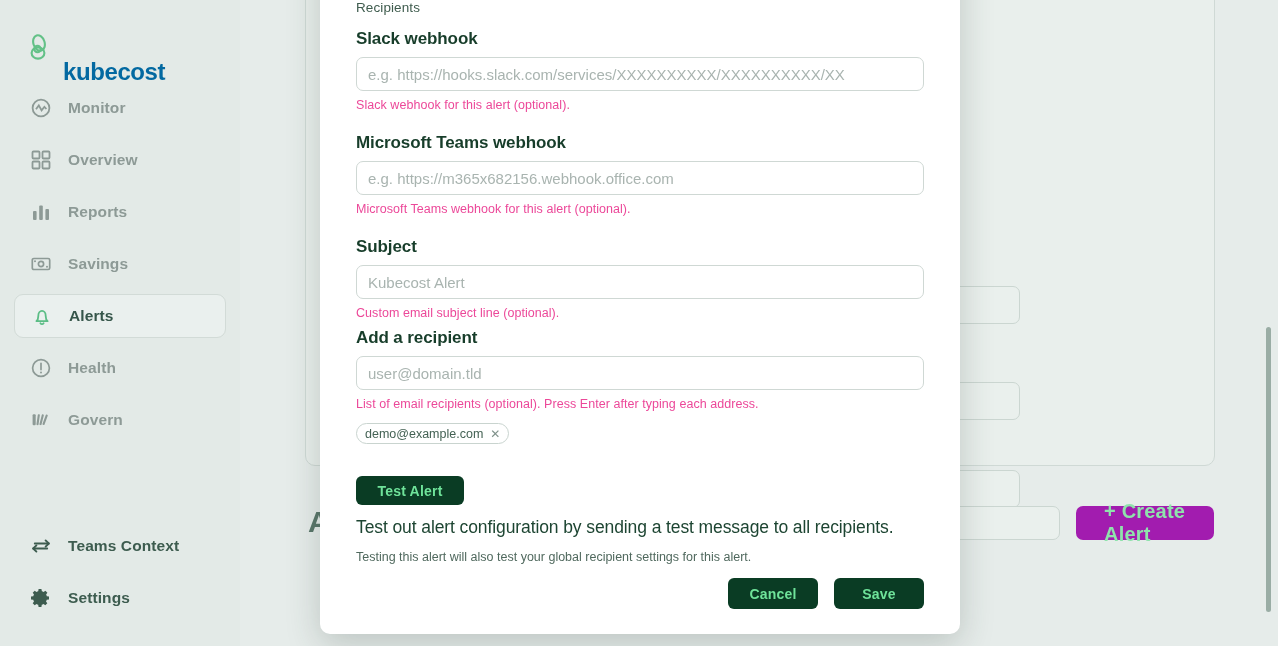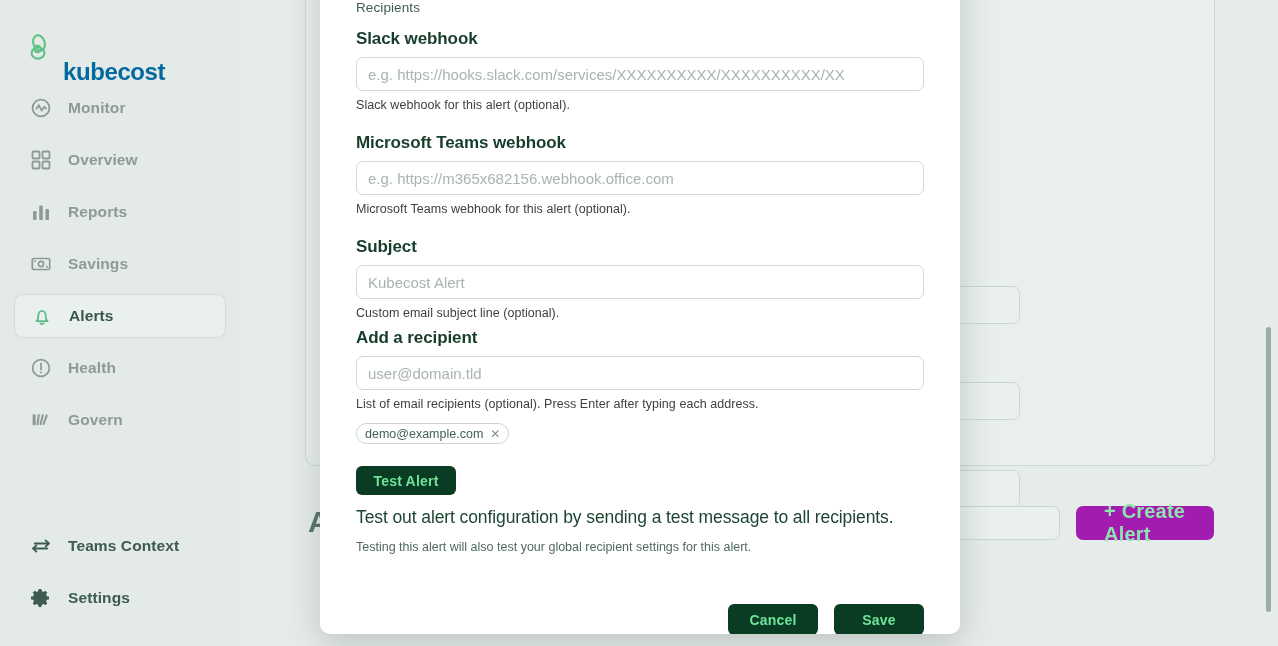--- a/index.html
+++ b/index.html
@@ -124,21 +124,21 @@
   .m-input {
     display: block; width: 568px; height: 31px;
     border: 1px solid #cfd8d4; border-radius: 7px;
     background: #ffffff; outline: none;
     padding: 16px 11px; font-size: 15px;
     font-family: "Liberation Sans", sans-serif;
     color: #2c3e36;
   }
   .m-input::placeholder { color: #a9b4b0; }
   .m-hint {
-    font-size: 12.5px; color: #404040; margin: 7px 0 0 0;
+    font-size: 12.5px; color: #ec4899; margin: 7px 0 0 0;
     letter-spacing: .05px;
   }
   .gap-lg { height: 21px; }
   .gap-sm { height: 8px; }
 
   .chips { margin-top: 12px; display: flex; flex-wrap: wrap; gap: 6px; }
   .chip {
     display: inline-flex; align-items: center; gap: 7px;
     height: 21px; padding: 0 8px;
     border: 1px solid #c9d4cf; border-radius: 11px;
@@ -146,23 +146,22 @@
   }
   .chip-x { font-size: 12px; color: #7f918a; cursor: pointer; line-height: 1; }
 
   .btn-dark {
     display: inline-flex; align-items: center; justify-content: center;
     background: #0a3c24; color: #6fe39a;
     border: none; border-radius: 6px;
     font-family: "Liberation Sans", sans-serif;
     font-size: 14px; font-weight: bold; letter-spacing: .2px;
     cursor: pointer;
-    margin-top: 36px;
-  }
-  .test-btn { width: 100px; height: 29px; margin-top: 22px; }
+  }
+  .test-btn { width: 108px; height: 29px; margin-top: 32px; }
   .test-line {
     font-size: 17.5px; color: #1d4532; margin: 12px 0 0 0;
     letter-spacing: -.1px;
   }
   .test-sub {
     font-size: 12.5px; color: #50695e; margin: 12px 0 0 0;
   }
   .m-footer {
     display: flex; justify-content: flex-end; gap: 16px;
     margin-top: 14px;

